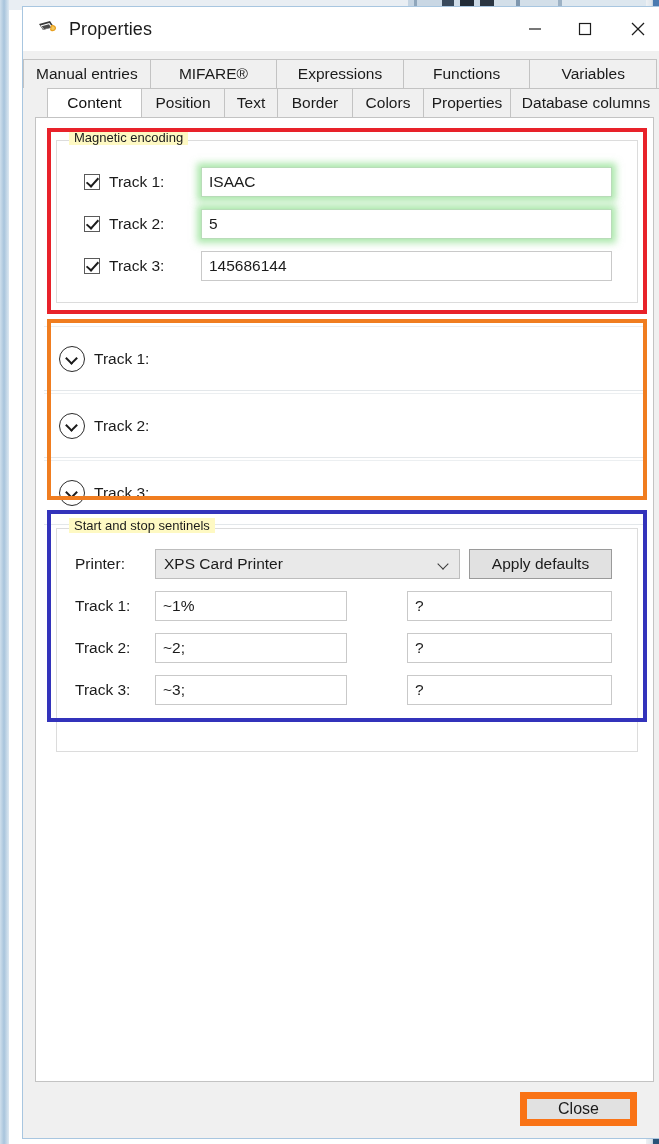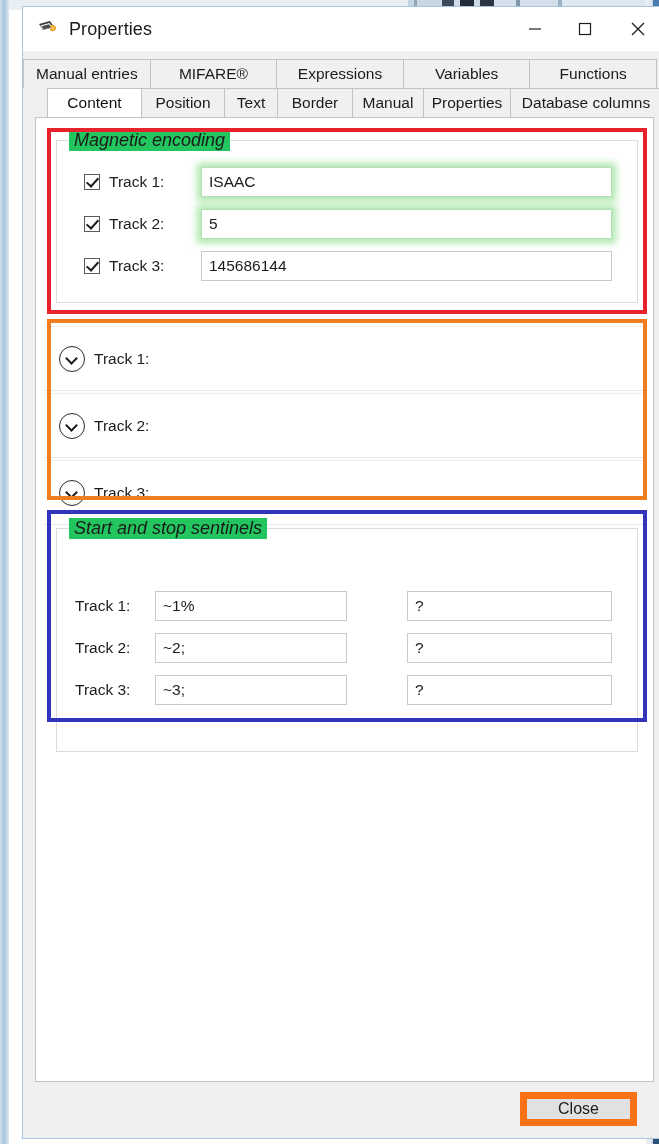--- a/index.html
+++ b/index.html
@@ -192,26 +192,25 @@
   
   .groupbox {
     position: absolute;
     border: 1px solid #dcdcdc;
     box-sizing: border-box;
   }
   .groupbox > .gb-title {
     position: absolute;
     top: -11px;
     left: 12px;
-    background: #22c55e;
+    background: #fef9c3;
     padding: 0 5px;
-    font-size: 18px;
+    font-size: 13px;
     color: #1b1b1b;
     white-space: nowrap;
-    font-style: italic;
   }
 
   
   .mrow {
     position: absolute;
     display: flex;
     align-items: center;
     left: 0; right: 0;
     height: 30px;
   }
@@ -393,41 +392,41 @@
         <div class="tab">
             <span>Manual entries</span>
           </div>
         <div class="tab">
             <span>MIFARE®</span>
           </div>
         <div class="tab">
             <span>Expressions</span>
           </div>
         <div class="tab">
+            <span>Functions</span>
+          </div>
+        <div class="tab">
             <span>Variables</span>
-          </div>
-        <div class="tab">
-            <span>Functions</span>
           </div>
       </div>
       <div class="tab-row row2">
         <div class="tab selected" style="width:95px">
             <span>Content</span>
           </div>
         <div class="tab" style="width:84px">
             <span>Position</span>
           </div>
         <div class="tab" style="width:54px">
             <span>Text</span>
           </div>
         <div class="tab" style="width:76px">
             <span>Border</span>
           </div>
         <div class="tab" style="width:72px">
-            <span>Manual</span>
+            <span>Colors</span>
           </div>
         <div class="tab" style="width:88px">
             <span>Properties</span>
           </div>
         <div class="tab" style="width:152px">
             <span>Database columns</span>
           </div>
       </div>
     </div>
 
@@ -464,20 +463,28 @@
         <div class="exp-label">Track 2:</div>
       </div>
       <div class="expander" style="top:342px; left:8px; right:8px;">
         <div class="chev"></div>
         <div class="exp-label">Track 3:</div>
       </div>
 
       <div class="groupbox" style="left:20px; top:410px; width:582px; height:224px;">
         <div class="gb-title">Start and stop sentinels</div>
 
+        <div class="mrow" style="top:20px; padding-left:18px;">
+          <div class="row-label" style="margin-left:0;">Printer:</div>
+          <div class="combo" style="position:absolute; left:98px; width:305px;">
+            <span>XPS Card Printer</span>
+            <span class="carat"></span>
+          </div>
+          <div class="btn" style="position:absolute; left:412px; width:143px;">Apply defaults</div>
+        </div>
 
         <div class="mrow" style="top:62px; padding-left:18px;">
           <div class="row-label" style="margin-left:0;">Track 1:</div>
           <div class="txt" style="position:absolute; left:98px; width:192px;">~1%</div>
           <div class="txt" style="position:absolute; left:350px; width:205px;">?</div>
         </div>
 
         <div class="mrow" style="top:104px; padding-left:18px;">
           <div class="row-label" style="margin-left:0;">Track 2:</div>
           <div class="txt" style="position:absolute; left:98px; width:192px;">~2;</div>

